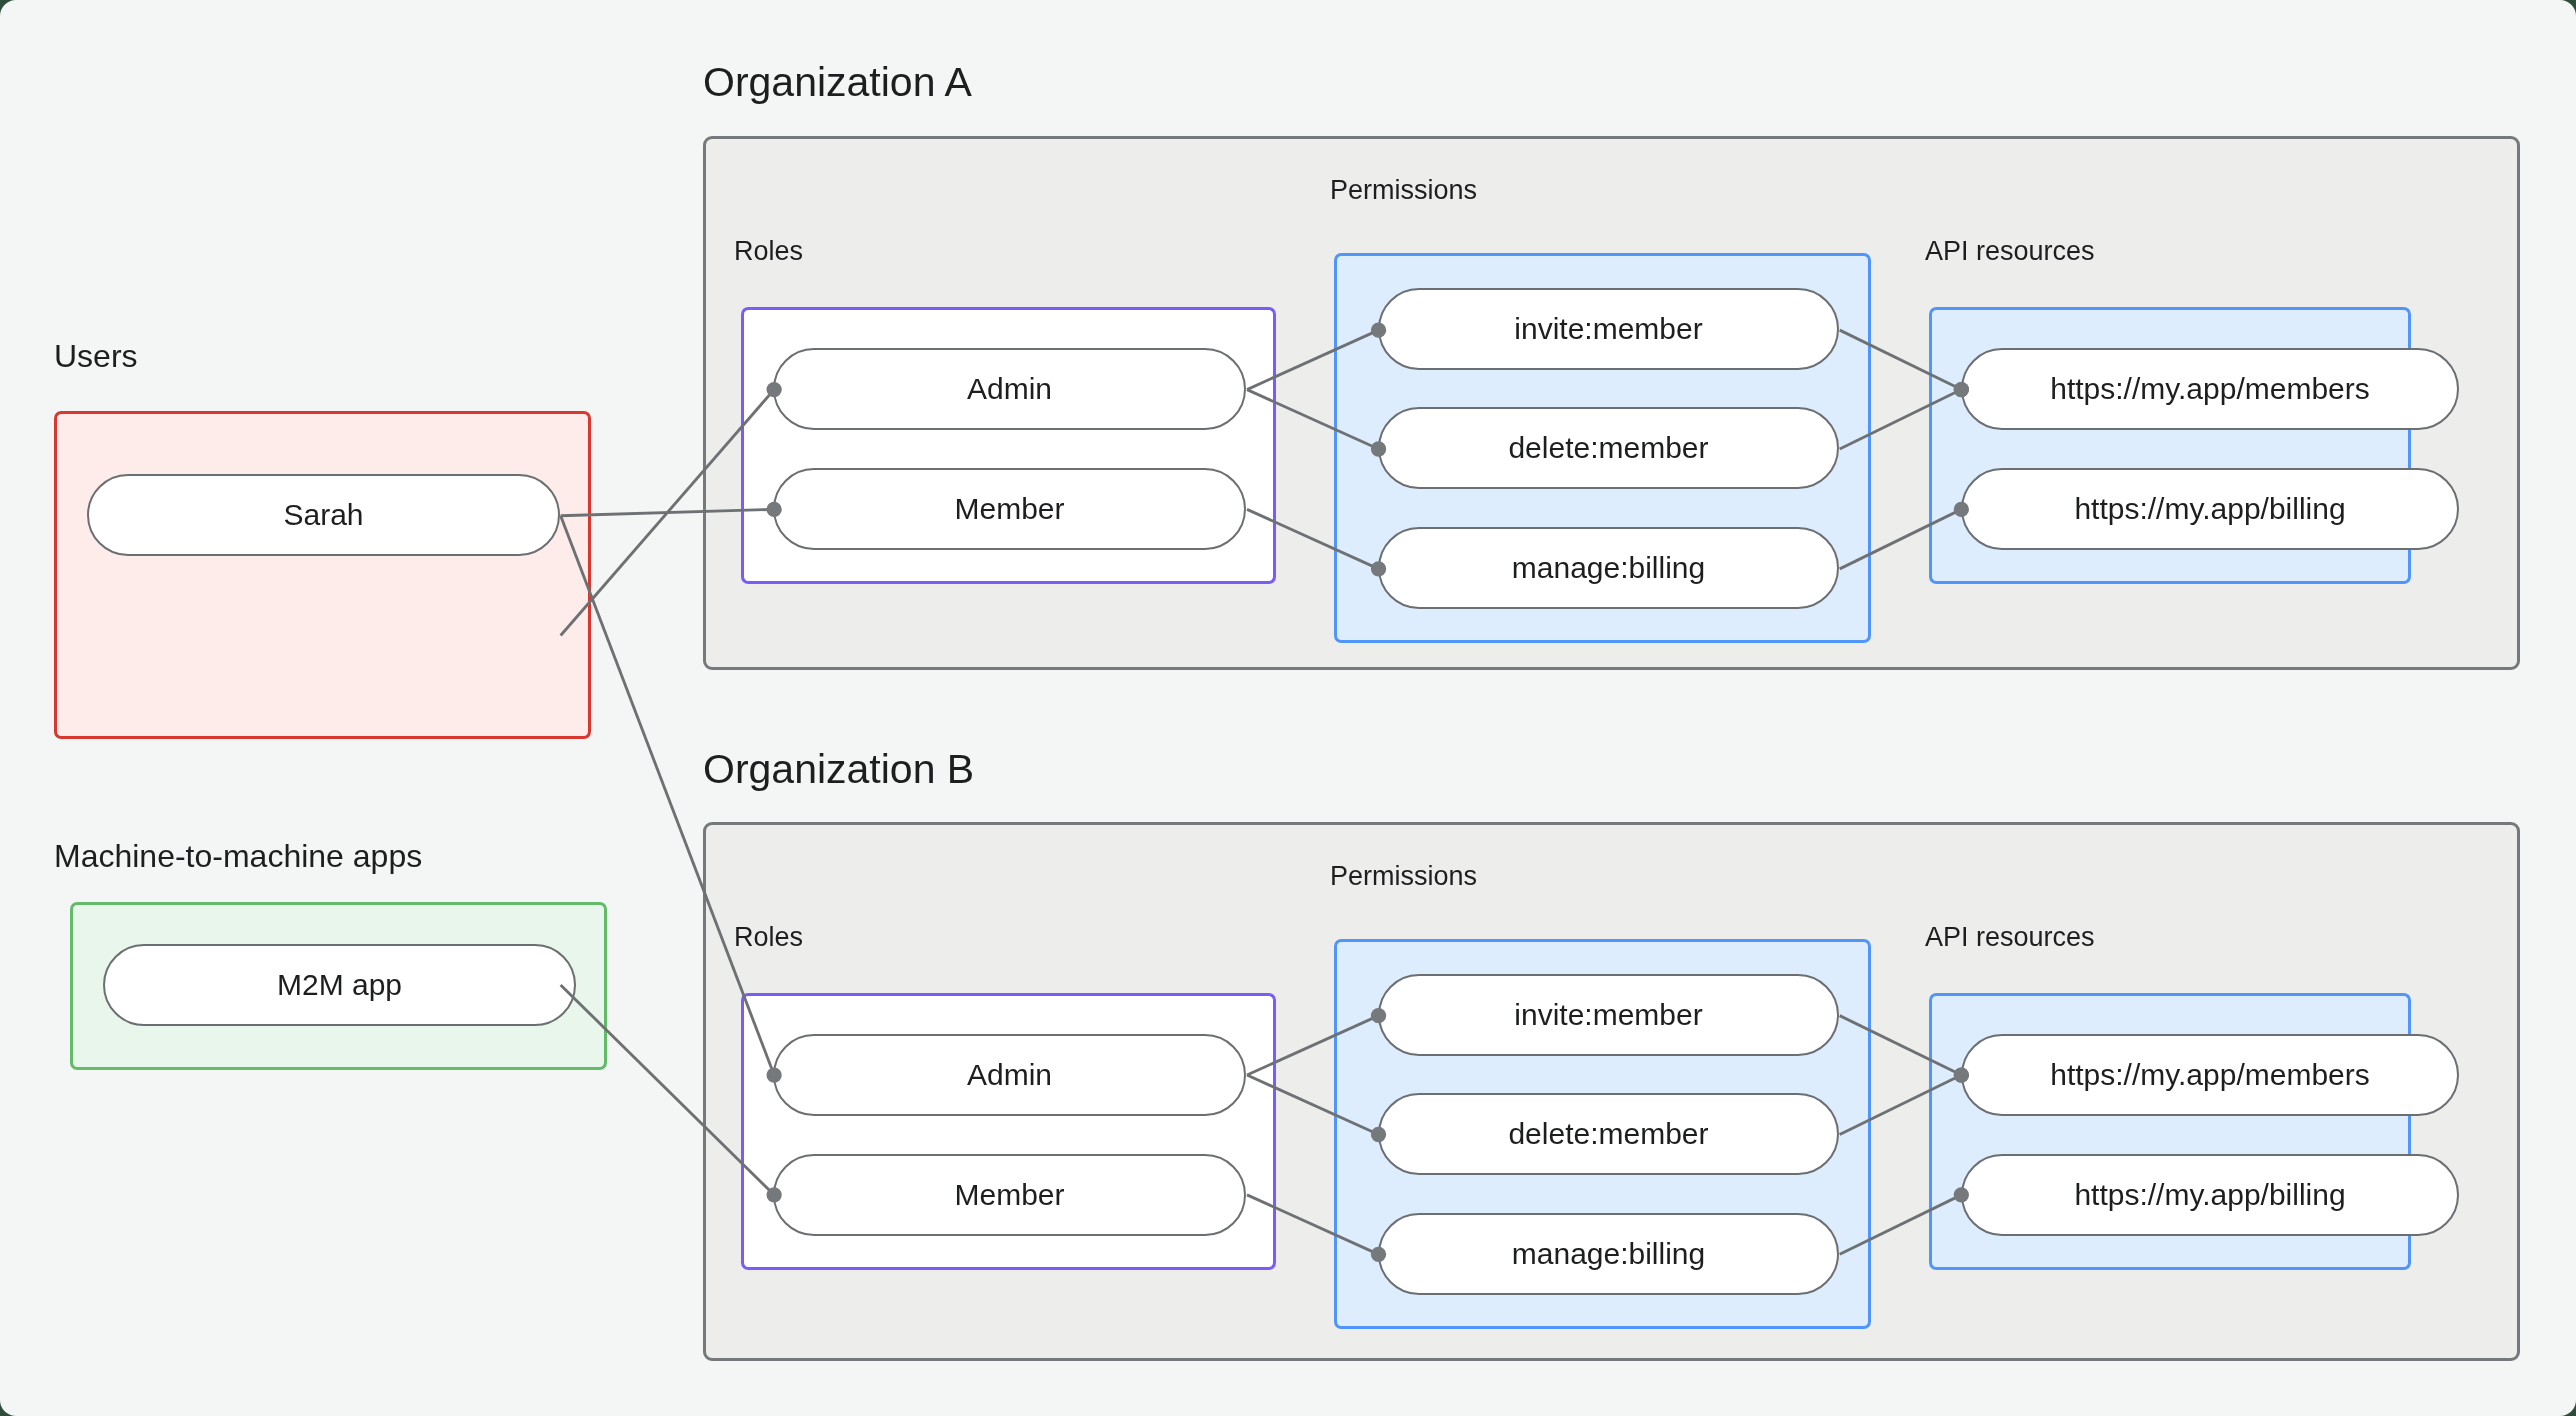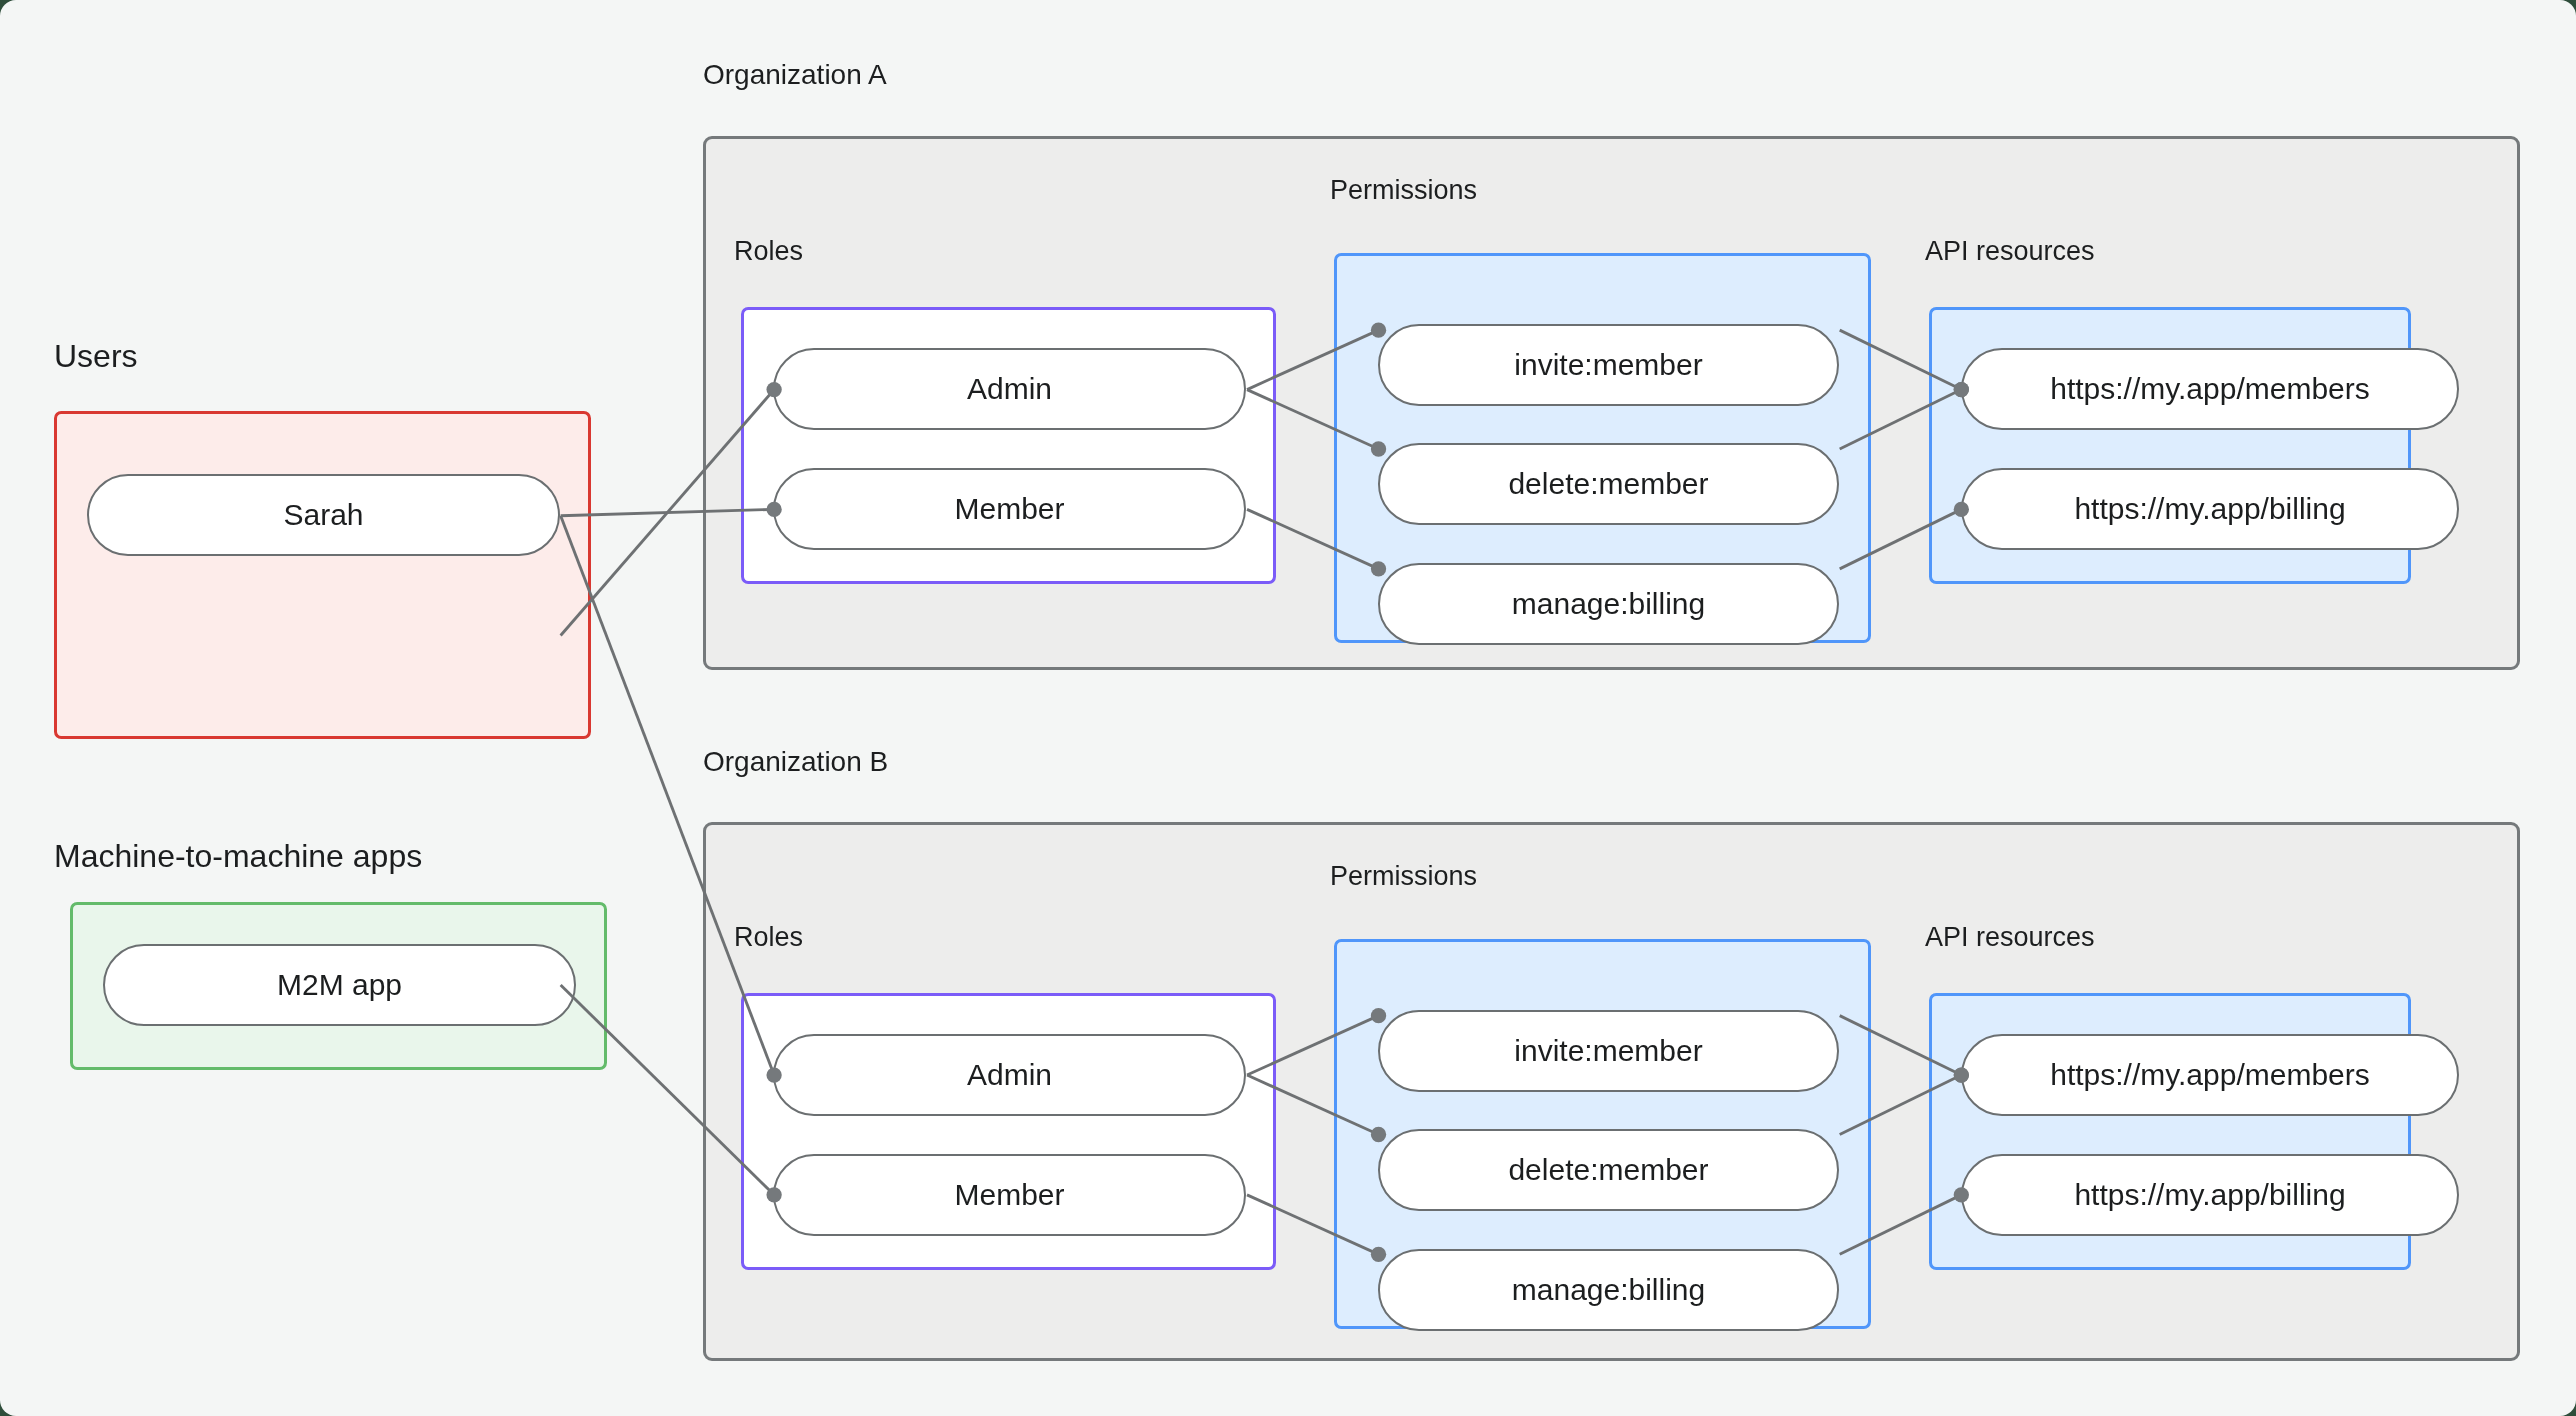--- a/index.html
+++ b/index.html
@@ -1,21 +1,21 @@
 <!DOCTYPE html>
 <html style="font-size:14.4px"><head>
 <meta charset="utf-8">
 <style>
   html,body{margin:0;padding:0;background:#2e4d3a;}
   #canvas{
     position:relative;width:2576px;height:1416px;
     background:#f4f6f5;border-radius:16px;overflow:hidden;
     font-family:"Liberation Sans",sans-serif;color:#1c1e1f;
   }
-  .org-label{position:absolute;font-size:28px;line-height:1.15;font-weight:500;}
+  .org-label{position:absolute;font-size:41px;line-height:1.15;font-weight:500;}
   .free-label{position:absolute;font-size:32px;line-height:1.15;font-weight:500;}
   .sec-label{position:absolute;font-size:27px;line-height:1.15;font-weight:500;}
   .box{position:absolute;box-sizing:border-box;border-radius:7.2px;}
   #users-box{left:54px;top:411px;width:537px;height:328px;background:#fdecea;border:3.6px solid #d93831;}
   #m2m-box{left:54px;top:902px;width:537px;height:168px;background:#e9f6eb;border:3.6px solid #63bb6a;margin-left:16px;}
   .orgbox{position:absolute;box-sizing:border-box;background:#ededec;border:3.6px solid #75797b;border-radius:9px;}
   #org-a-box{left:703px;top:136px;width:1817px;height:534px;}
   #org-b-box{left:703px;top:822px;width:1817px;height:539px;}
   .roles-box{left:35px;top:168px;width:535px;height:277px;background:#ffffff;border:3.6px solid #7b5cf8;}
   .perms-box{left:628px;top:114px;width:537px;height:390px;background:#ddedfe;border:3.6px solid #5096fa;}
@@ -24,21 +24,21 @@
   .lbl-perms{left:624px;top:36px;}
   .lbl-api{left:1219px;top:97px;}
   .node{
     position:absolute;box-sizing:border-box;height:82px;
     background:#ffffff;border:2.7px solid #6b6f71;border-radius:41px;
     display:flex;align-items:center;justify-content:center;
     font-size:30px;white-space:nowrap;
   }
   .node.u{left:30px;width:473px;}
   .node.r{left:29px;width:473px;}
-  .node.p{left:41px;width:461px;margin-top:36px;}
+  .node.p{left:41px;width:461px;}
   .node.a{left:29px;width:498px;}
   #edges{position:absolute;left:0;top:0;pointer-events:none;}
 </style>
 </head>
 <body>
 
 <div id="canvas">
 
   <div class="free-label" style="left:54px;top:338px;">Users</div>
   <div id="users-box" class="box">

